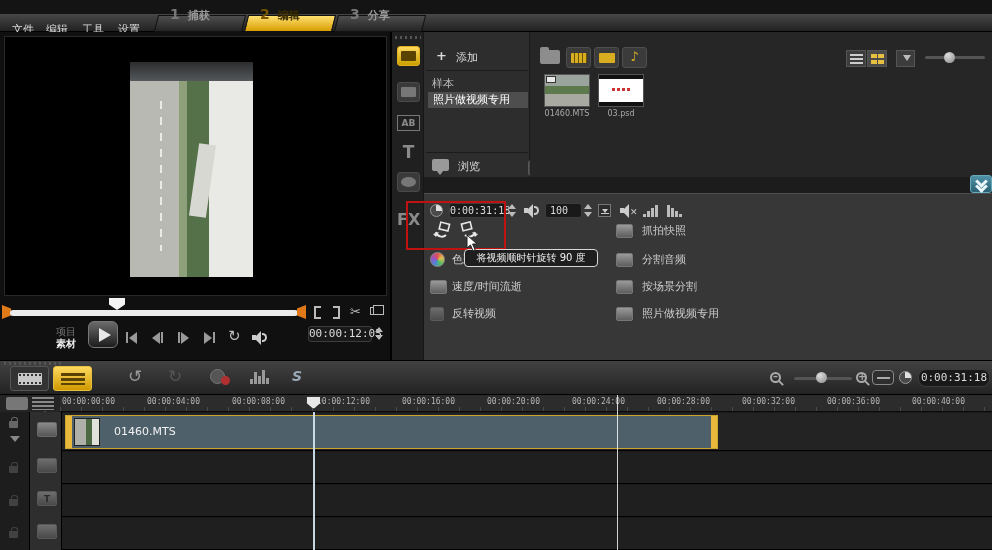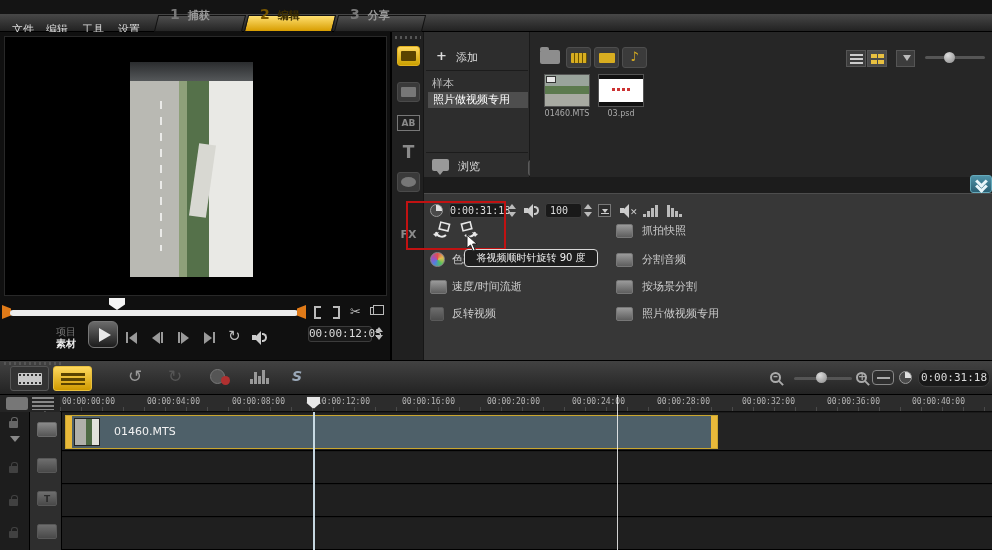--- a/index.html
+++ b/index.html
@@ -247,21 +247,21 @@
       <span class="inner"></span>
     </div>
   <div class="abs nav-ico" style="top:82px">
       <span class="inner"></span>
     </div>
   <div class="abs nav-txt" style="top:115px;border:1px solid #777;height:16px;line-height:14px;font-size:9px">AB</div>
   <div class="abs nav-txt" style="top:142px;font-size:17px">T</div>
   <div class="abs nav-ico" style="top:172px">
       <span class="inner" style="border-radius:50%"></span>
     </div>
-  <div class="abs nav-txt" style="top:228px;font-size:11px">FX</div>
+  <div class="abs nav-txt" style="top:210px;font-size:16px">FX</div>
 
   <div class="abs gallery"></div>
   <div class="abs" style="left:436px;top:48px;color:#ddd;font-weight:bold;font-size:13px">+</div>
   <div class="abs" style="left:456px;top:50px;color:#ddd">添加</div>
   <div class="abs divider" style="left:426px;top:70px;width:102px"></div>
   <div class="abs" style="left:432px;top:76px;color:#bbb">样本</div>
   <div class="abs gal-sel">照片做视频专用</div>
   <div class="abs divider" style="left:426px;top:152px;width:102px"></div>
   <div class="abs browse-ico"></div>
   <div class="abs" style="left:458px;top:159px;color:#ddd">浏览</div>

